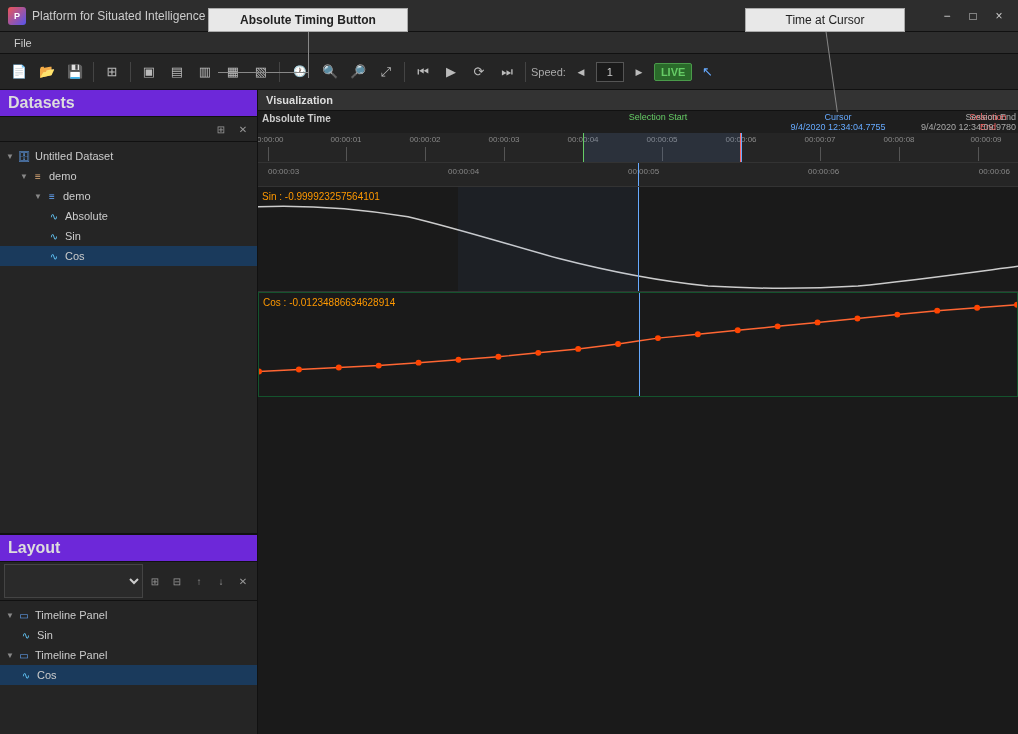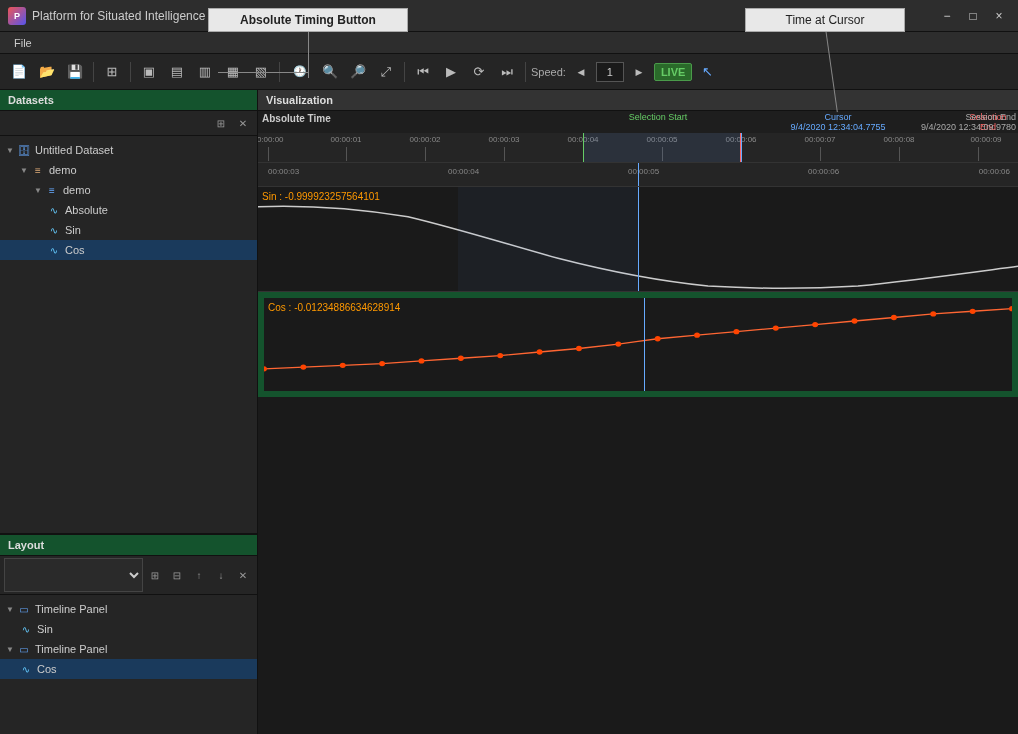--- a/index.html
+++ b/index.html
@@ -147,23 +147,23 @@
       flex-direction: column;
       overflow: hidden;
     }
     .sidebar-section {
       flex: 1;
       display: flex;
       flex-direction: column;
       overflow: hidden;
     }
     .sidebar-header {
-      background: #14532d;
+      background: #6d28d9;
       padding: 4px 8px;
-      font-size: 11px;
+      font-size: 16px;
       color: #ddd;
       border-bottom: 1px solid #111;
       font-weight: 600;
     }
     .sidebar-content {
       flex: 1;
       overflow-y: auto;
       padding: 4px 0;
     }
     .sidebar-divider {
@@ -343,21 +343,21 @@
     .chart-label {
       position: absolute;
       top: 4px;
       left: 4px;
       font-size: 10px;
       color: #f90;
       z-index: 5;
       text-align: right;
     }
     .chart-selected {
-      border: 6px solid #14532d;
+      border: 1px solid #14532d;
     }
     svg.chart-svg {
       position: absolute;
       top: 0; left: 0;
       width: 100%;
       height: 100%;
     }
 
     
     .tick {

